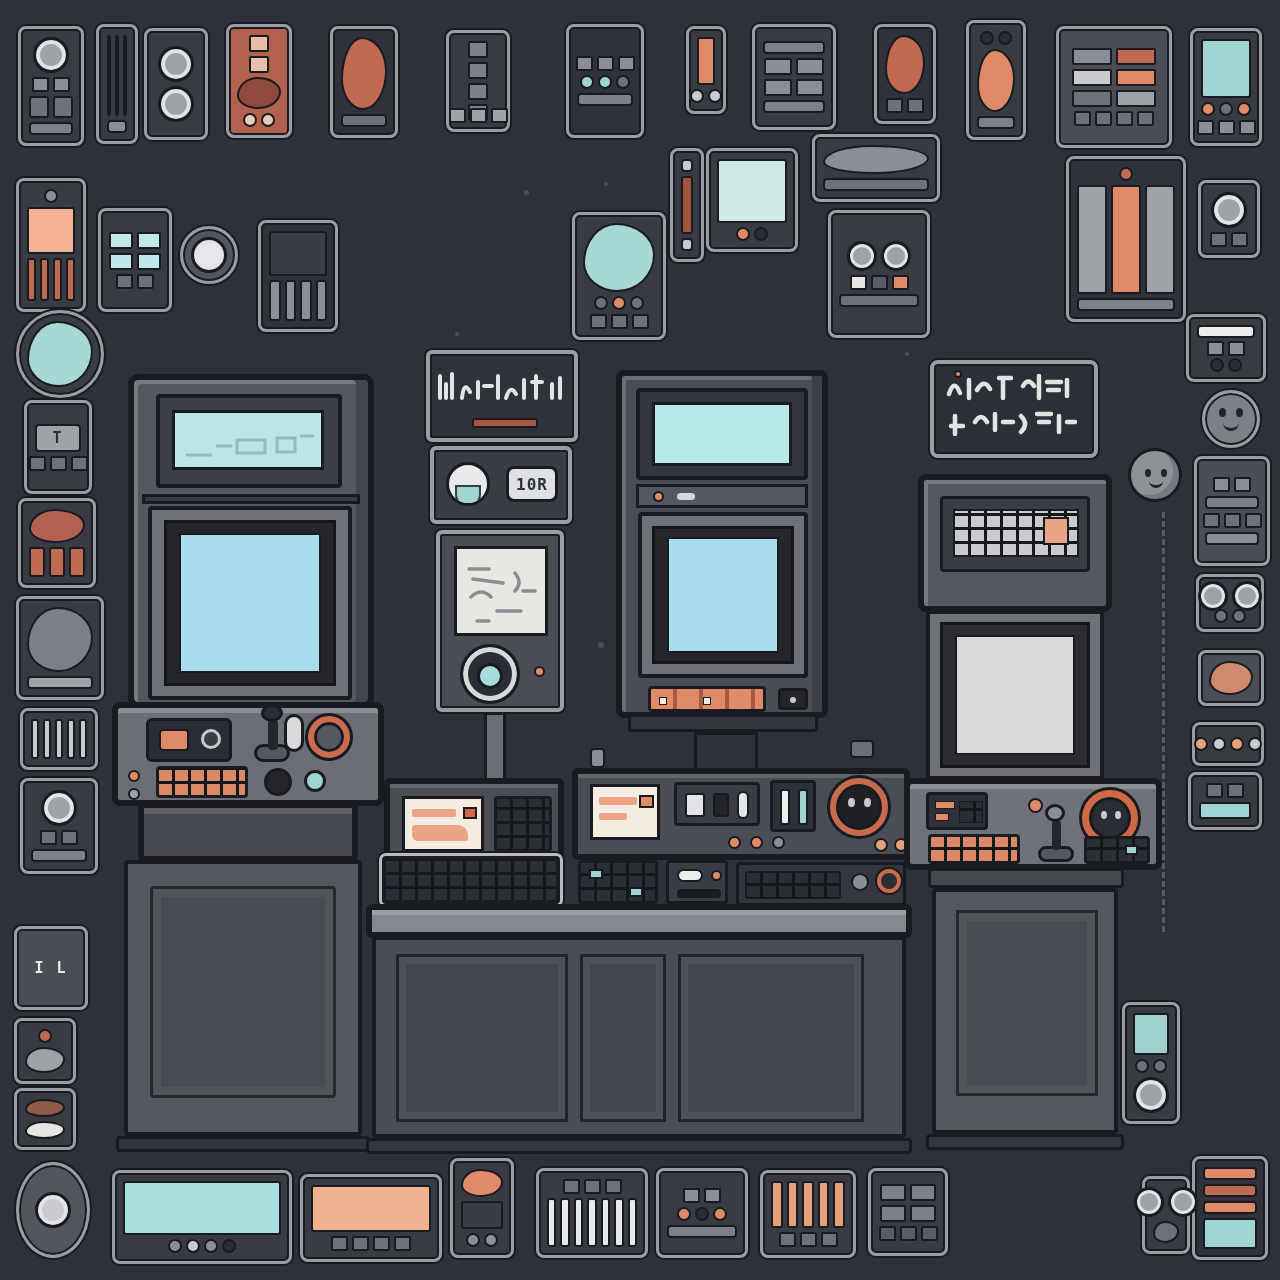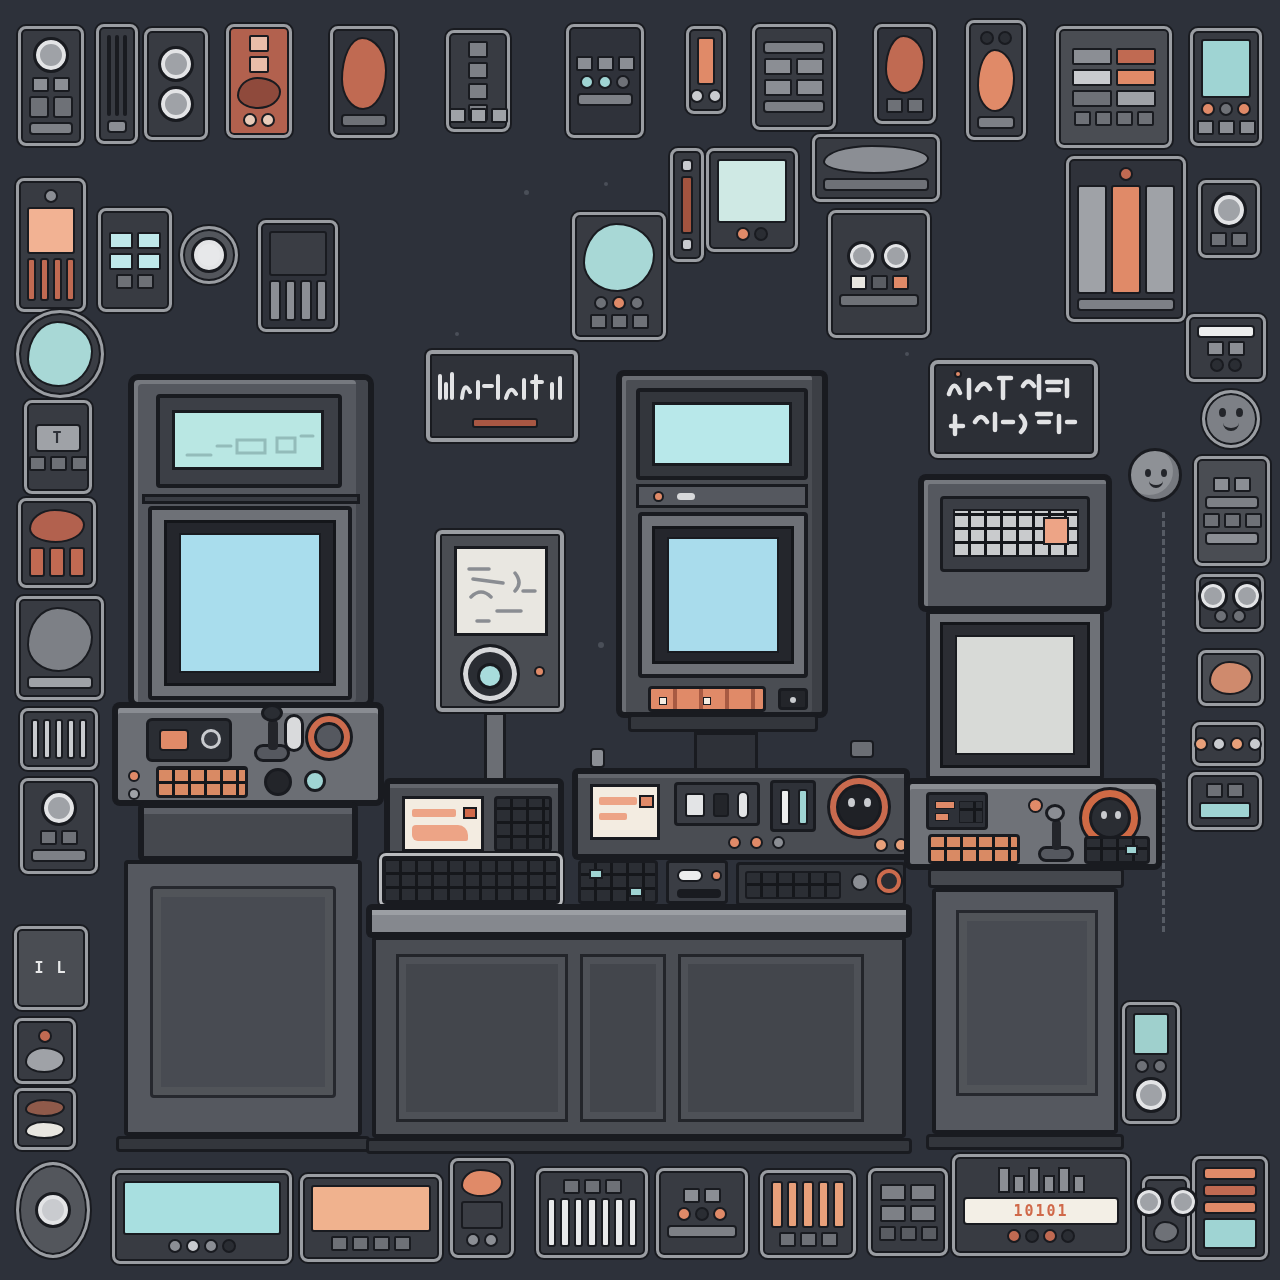--- a/index.html
+++ b/index.html
@@ -109,20 +109,26 @@
   </div>
   <div class="abs o3 r4" style="left:116px;top:1136px;width:254px;height:16px;background:#33363c"></div>
 
   <div class="abs" style="left:420px;top:344px;width:170px;height:460px">
     <div class="abs r6" style="left:6px;top:6px;width:152px;height:92px;background:#2f3239;border:4px solid #9a9da2;box-shadow:0 0 0 2px #191b20,inset 0 0 0 2px #191b20">
       <svg width="140" height="56" viewBox="0 0 140 56" style="position:absolute;left:2px;top:4px">
         <path d="M8 40 v-22 M14 40 v-14 M20 40 v-24 M30 40 q2 -18 8 -6 M46 40 v-16 M52 28 h8 M66 40 v-22 M74 40 q4 -14 10 -4 M92 40 v-18 M100 24 h10 M104 18 v22 M120 40 v-14 M128 40 v-20" stroke="#e2e3e5" stroke-width="4" fill="none" stroke-linecap="round"></path>
       </svg>
       <div class="abs o2" style="left:42px;top:64px;width:66px;height:10px;background:#a85743;border-radius:3px"></div>
     </div>
+    <div class="abs r6" style="left:10px;top:102px;width:142px;height:78px;background:#3a3d44;border:4px solid #9a9da2;box-shadow:0 0 0 2px #191b20,inset 0 0 0 2px #191b20">
+      <div class="abs o3" style="left:12px;top:12px;width:44px;height:44px;border-radius:50%;background:#e8e9eb;overflow:hidden">
+        <div class="abs" style="left:6px;top:20px;width:26px;height:22px;background:#9fd4d3;border-radius:0 0 14px 14px;border:2px solid #3a3d44"></div>
+      </div>
+      <div class="abs o3 meter-label" style="left:72px;top:16px;width:52px;height:36px;background:#dfe0e2;border-radius:8px">10R</div>
+    </div>
     <div class="abs r6" style="left:16px;top:186px;width:128px;height:182px;background:#4a4d53;border:4px solid #9a9da2;box-shadow:0 0 0 2px #191b20,inset 0 0 0 2px #191b20">
       <div class="abs o3" style="left:14px;top:12px;width:94px;height:90px;background:#e9e7e1;overflow:hidden">
         <svg width="94" height="90" viewBox="0 0 94 90">
           <path d="M12 20 h20 M16 30 l30 4 M14 48 q10 -10 20 0 M40 62 h24 M20 72 h12 M58 24 q8 10 0 18 M66 42 h12" stroke="#8a8d92" stroke-width="3.5" fill="none" stroke-linecap="round"></path>
         </svg>
       </div>
       <div class="abs" style="left:20px;top:110px;width:60px;height:60px;border-radius:50%;background:#2a2d33;border:3px solid #191b20;box-shadow:inset 0 0 0 5px #d7d8da">
         <div class="abs" style="left:14px;top:16px;width:26px;height:26px;border-radius:50%;background:#a8dcdc;border:3px solid #191b20"></div>
       </div>
       <div class="abs o2" style="left:94px;top:132px;width:11px;height:11px;border-radius:50%;background:#e08a68"></div>
@@ -706,37 +712,20 @@
         <span class="gpi" style="background: rgb(125, 128, 134);"></span>
         <span class="gpi" style="background: rgb(125, 128, 134);"></span>
         <span class="gpi" style="background: rgb(125, 128, 134);"></span>
       </div>
       <div class="gp gp-keys">
         <span class="gpi" style="background: rgb(90, 93, 99);"></span>
         <span class="gpi" style="background: rgb(90, 93, 99);"></span>
         <span class="gpi" style="background: rgb(90, 93, 99);"></span>
       </div>
     </div>
-    <div class="gadget" style="left: 952px; top: 1154px; width: 178px; height: 102px;">
-      <div class="gp gp-pipes">
-        <span class="gpi"></span>
-        <span class="gpi"></span>
-        <span class="gpi"></span>
-        <span class="gpi"></span>
-        <span class="gpi"></span>
-        <span class="gpi"></span>
-      </div>
-      <div class="gp gp-label" style="color: rgb(208, 105, 74); background: rgb(243, 239, 230); border-radius: 4px; padding: 3px 5px; border: 2px solid rgb(25, 27, 32);">10101</div>
-      <div class="gp gp-btns">
-        <span class="gpi" style="background: rgb(192, 106, 82);"></span>
-        <span class="gpi" style="background: rgb(42, 45, 51);"></span>
-        <span class="gpi" style="background: rgb(192, 106, 82);"></span>
-        <span class="gpi" style="background: rgb(42, 45, 51);"></span>
-      </div>
-    </div>
     <div class="gadget" style="left: 1142px; top: 1176px; width: 48px; height: 78px;">
       <div class="gp gp-dials">
         <span class="gpi"></span>
         <span class="gpi"></span>
       </div>
       <div class="gp gp-blob" style="background: rgb(110, 113, 119);"></div>
     </div>
   </div>
 
 </body></html>

